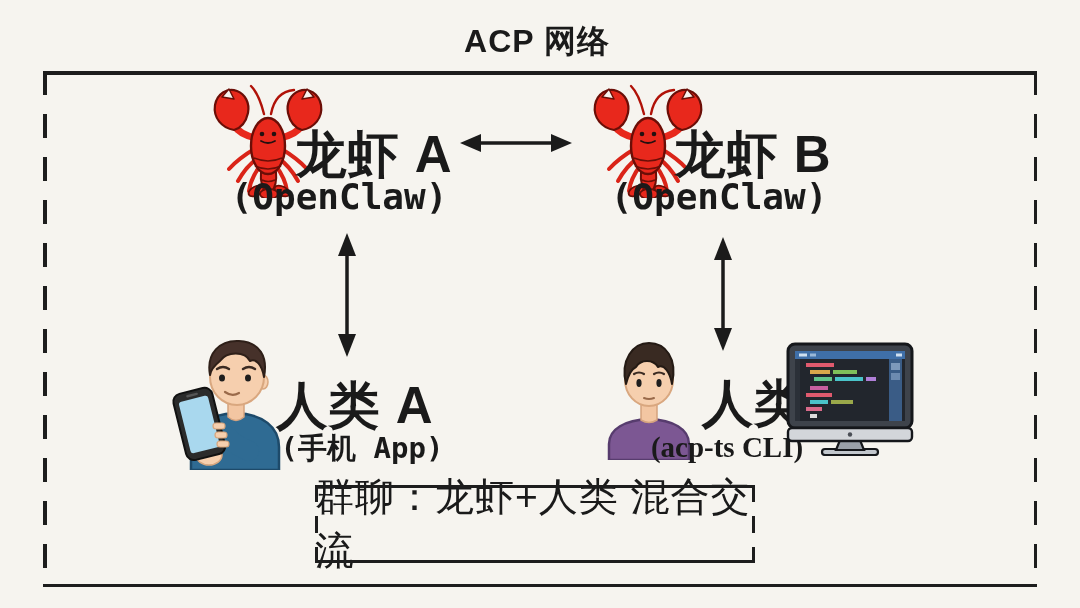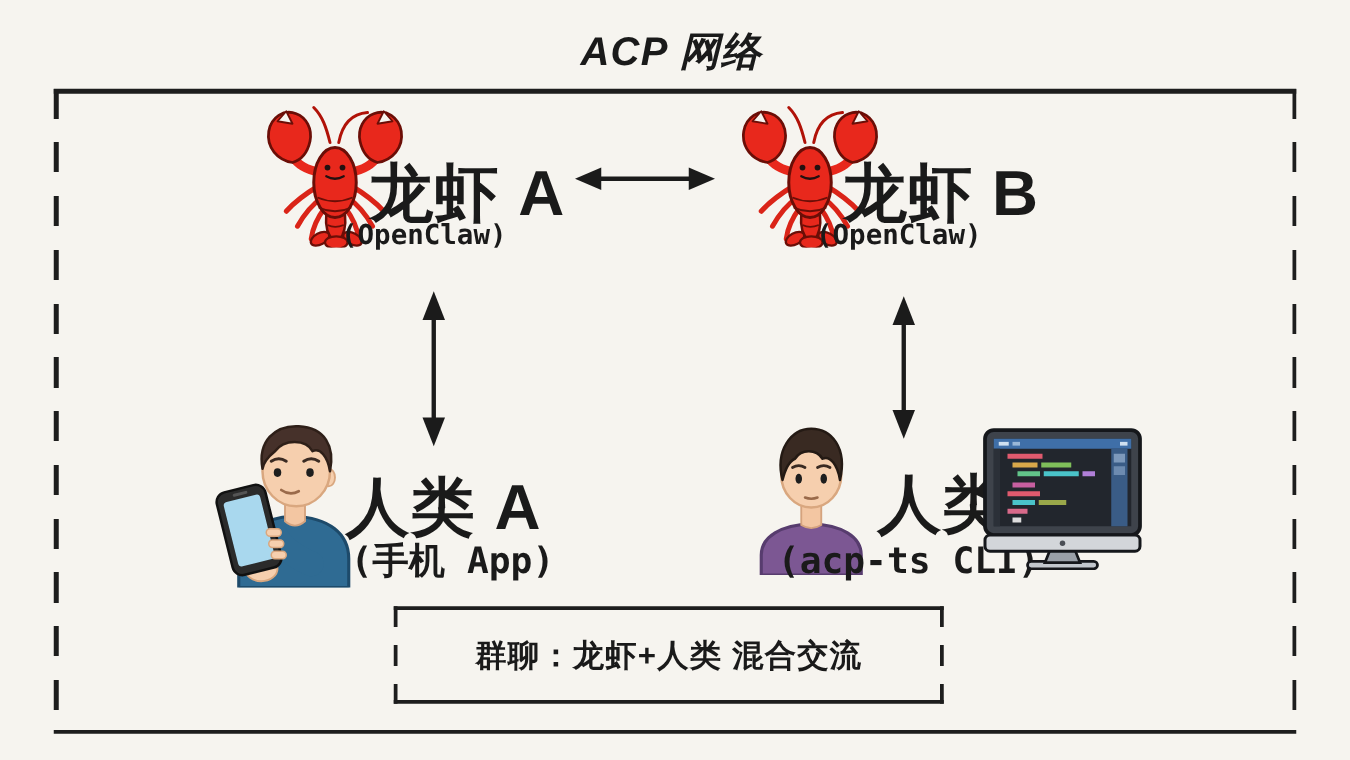--- a/index.html
+++ b/index.html
@@ -6,26 +6,26 @@
   body{
     width:1080px;height:608px;overflow:hidden;
     background:#f6f4ef;
     font-family:"Liberation Sans", sans-serif;
     color:#1a1a1a;
     position:relative;
   }
   .abs{position:absolute;}
   .cx{transform:translateX(-50%);white-space:nowrap;}
   .title{
-    font-size:32px;font-weight:bold;letter-spacing:1px;font-style:italic;
+    font-size:32px;font-weight:bold;letter-spacing:1px;
   }
   .node-label{font-size:51px;font-weight:700;letter-spacing:1px;}
   .node-sub{
     font-family:"DejaVu Sans Mono", monospace;
-    font-weight:bold;font-size:22px;letter-spacing:0px;
+    font-weight:bold;font-size:36px;letter-spacing:0px;
   }
   .node-sub.small{font-size:29px;}
   
   .frame{left:43px;top:71px;width:994px;height:516px;}
   .frame .edge-top,.frame .edge-bottom{
     position:absolute;left:0;right:0;height:3.5px;background:#1d1d1d;
   }
   .frame .edge-top{top:0;}
   .frame .edge-bottom{bottom:0;}
   .frame .edge-left,.frame .edge-right{
@@ -43,21 +43,21 @@
     position:absolute;left:0;right:0;height:3px;background:#1d1d1d;
   }
   .chatbox .edge-top{top:0;}
   .chatbox .edge-bottom{bottom:0;}
   .chatbox .edge-left,.chatbox .edge-right{
     position:absolute;top:0;bottom:0;width:3px;
     background:repeating-linear-gradient(180deg,#1d1d1d 0 17px,transparent 17px 31px);
   }
   .chatbox .edge-left{left:0;}
   .chatbox .edge-right{right:0;}
-  .chat-label{font-size:25px;font-weight:700;letter-spacing:1px;}
+  .chat-label{font-size:39px;font-weight:400;letter-spacing:1px;}
   svg{display:block;}
 </style>
 </head>
 <body>
 
 <div class="abs cx title" style="left:537px;top:20px;">ACP 网络</div>
 
 <div class="abs frame">
   <div class="edge-top"></div>
   <div class="edge-bottom"></div>
@@ -153,21 +153,21 @@
   <ellipse cx="52" cy="46" rx="24" ry="26" fill="#f6cfae" stroke="#d9a77f" stroke-width="2"></ellipse>
   <path d="M29,50 C23,26 36,9 52,9 C68,9 81,24 75,50 C73,38 67,30 61,33 C56,25 44,25 39,33 C34,35 31,42 29,50 Z" fill="#392a22" stroke="#241a14" stroke-width="2" stroke-linejoin="round"></path>
   <path d="M37,40 Q42,37 47,40" fill="none" stroke="#3a2a22" stroke-width="2.2" stroke-linecap="round"></path>
   <path d="M57,40 Q62,37 67,40" fill="none" stroke="#3a2a22" stroke-width="2.2" stroke-linecap="round"></path>
   <ellipse cx="42" cy="49" rx="2.6" ry="4" fill="#1e1e1e"></ellipse>
   <ellipse cx="62" cy="49" rx="2.6" ry="4" fill="#1e1e1e"></ellipse>
   <path d="M47,64 Q52,66 57,64" fill="none" stroke="#9a6a4a" stroke-width="2" stroke-linecap="round"></path>
 </svg>
 
 <div class="abs cx node-label" style="left:754px;top:370px;">人类</div>
-<div class="abs cx node-sub small" style="left:727px;top:431px;">(acp-ts CLI)</div>
+<div class="abs cx node-sub small" style="left:727px;top:431px;font-family:Liberation Serif, serif;">(acp-ts CLI)</div>
 
 <svg class="abs" style="left:786px;top:342px;" width="128" height="114" viewBox="0 0 128 114">
   <rect x="36" y="107" width="56" height="6" rx="3" fill="#c2c7cd" stroke="#15171b" stroke-width="2.2"></rect>
   <path d="M54,98 L74,98 L78,108 L50,108 Z" fill="#9aa0a8" stroke="#15171b" stroke-width="2.2"></path>
   <rect x="2" y="2" width="124" height="84" rx="7" fill="#3e434b" stroke="#15171b" stroke-width="3"></rect>
   <rect x="9" y="9" width="110" height="70" fill="#22262d"></rect>
   <rect x="9" y="9" width="110" height="8" fill="#3f6fa8"></rect>
   <rect x="13" y="11.5" width="8" height="3" fill="#cfe0f0"></rect>
   <rect x="24" y="11.5" width="6" height="3" fill="#9ab8d8"></rect>
   <rect x="110" y="11.5" width="6" height="3" fill="#cfe0f0"></rect>

